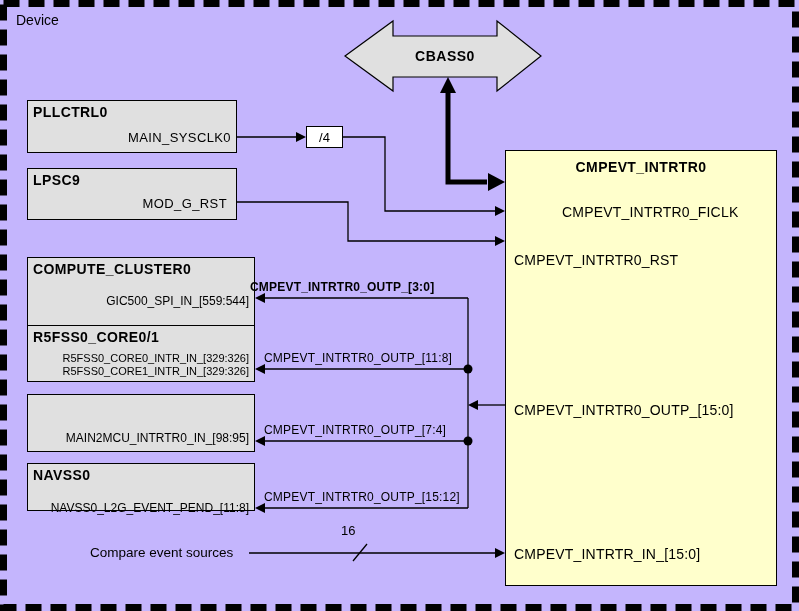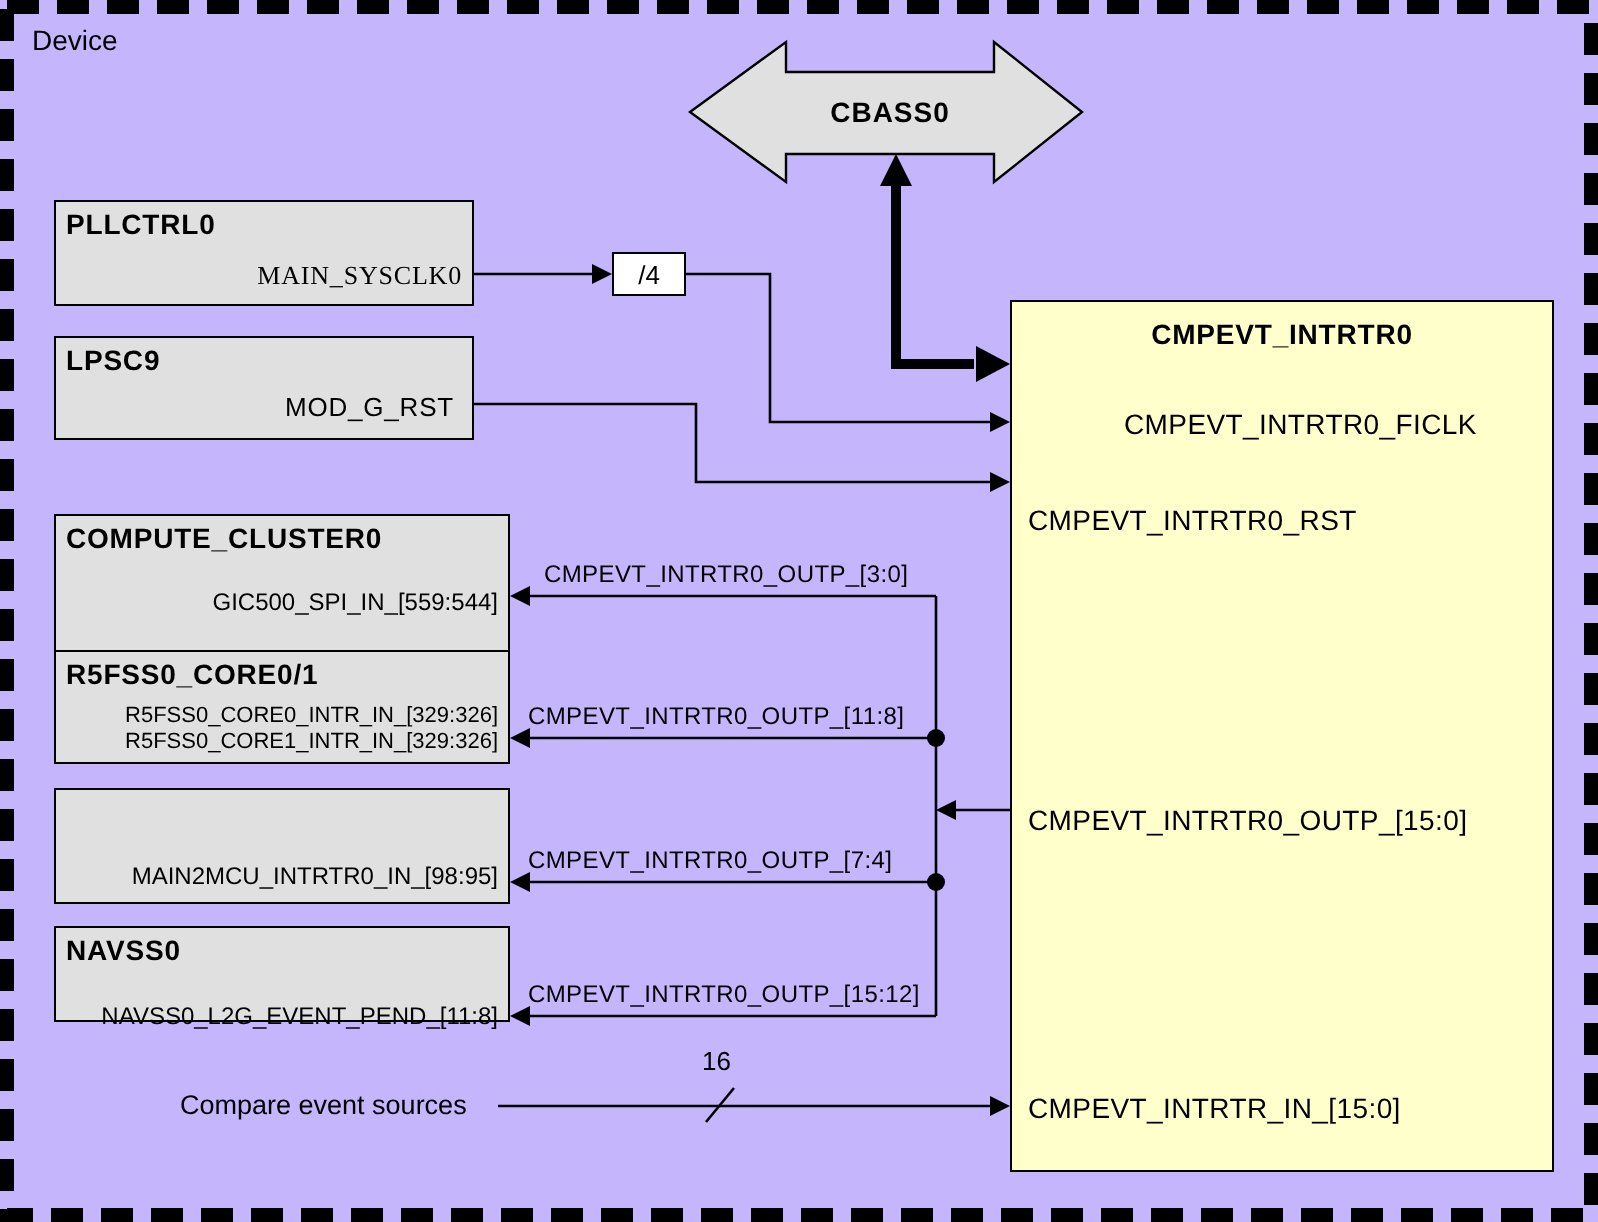--- a/index.html
+++ b/index.html
@@ -54,21 +54,21 @@
     left:385px;top:48px;width:120px;text-align:center;
     font-weight:bold;font-size:14px;letter-spacing:0.5px;
   }
   #divider-box{
     position:absolute;left:306px;top:126px;width:37px;height:22px;
     background:#fff;border:1px solid #000;box-sizing:border-box;
     display:flex;align-items:center;justify-content:center;
     font-size:13px;z-index:3;
   }
   #compare-label{left:90px;top:545px;font-size:13.5px;}
-  #bus-width-label{left:341px;top:523px;font-size:13px;margin-left:10px;}
+  #bus-width-label{left:341px;top:523px;font-size:13px;}
 </style>
 </head>
 <body>
 
 <div id="canvas">
 
   <svg id="wiring" width="799" height="611" viewBox="0 0 799 611">
 
     <rect x="3.5" y="3.5" width="792" height="604" fill="none" stroke="#000" stroke-width="7" stroke-dasharray="16 9"></rect>
 
@@ -112,21 +112,21 @@
   <div class="free-label" id="device-label">Device</div>
   <div class="free-label" id="cbass-label">CBASS0</div>
   <div id="divider-box">
     <span>/4</span>
   </div>
   <div class="free-label" id="compare-label">Compare event sources</div>
   <div class="free-label" id="bus-width-label">16</div>
 
   <div class="block" style="left:27px;top:100px;width:210px;height:53px;">
     <div class="block-title">PLLCTRL0</div>
-    <div class="port-label" style="top:29px;font-size:13px;letter-spacing:0.4px;font-family:Liberation Serif, serif;">MAIN_SYSCLK0</div>
+    <div class="port-label" style="top:29px;font-size:13px;letter-spacing:0.4px;">MAIN_SYSCLK0</div>
   </div>
 
   <div class="block" style="left:27px;top:168px;width:210px;height:52px;">
     <div class="block-title">LPSC9</div>
     <div class="port-label" style="top:27px;right:9px;font-size:13px;letter-spacing:0.4px;">MOD_G_RST</div>
   </div>
 
   <div class="block" style="left:27px;top:257px;width:228px;height:72px;">
     <div class="block-title">COMPUTE_CLUSTER0</div>
     <div class="port-label" style="top:36px;font-size:12px;">GIC500_SPI_IN_[559:544]</div>
@@ -148,18 +148,18 @@
   </div>
 
   <div class="router" style="left:505px;top:150px;width:272px;height:436px;">
     <div class="router-title">CMPEVT_INTRTR0</div>
     <div class="router-port" style="top:53px;margin-left:48px;">CMPEVT_INTRTR0_FICLK</div>
     <div class="router-port" style="top:101px;">CMPEVT_INTRTR0_RST</div>
     <div class="router-port" style="top:251px;">CMPEVT_INTRTR0_OUTP_[15:0]</div>
     <div class="router-port" style="top:395px;">CMPEVT_INTRTR_IN_[15:0]</div>
   </div>
 
-  <div class="wire-label" style="left:272px;top:280px;">CMPEVT_INTRTR0_OUTP_[3:0]</div>
+  <div class="wire-label" style="left:250px;top:280px;font-weight:bold;">CMPEVT_INTRTR0_OUTP_[3:0]</div>
   <div class="wire-label" style="left:264px;top:351px;">CMPEVT_INTRTR0_OUTP_[11:8]</div>
   <div class="wire-label" style="left:264px;top:423px;">CMPEVT_INTRTR0_OUTP_[7:4]</div>
   <div class="wire-label" style="left:264px;top:490px;">CMPEVT_INTRTR0_OUTP_[15:12]</div>
 
 </div>
 
 </body></html>

